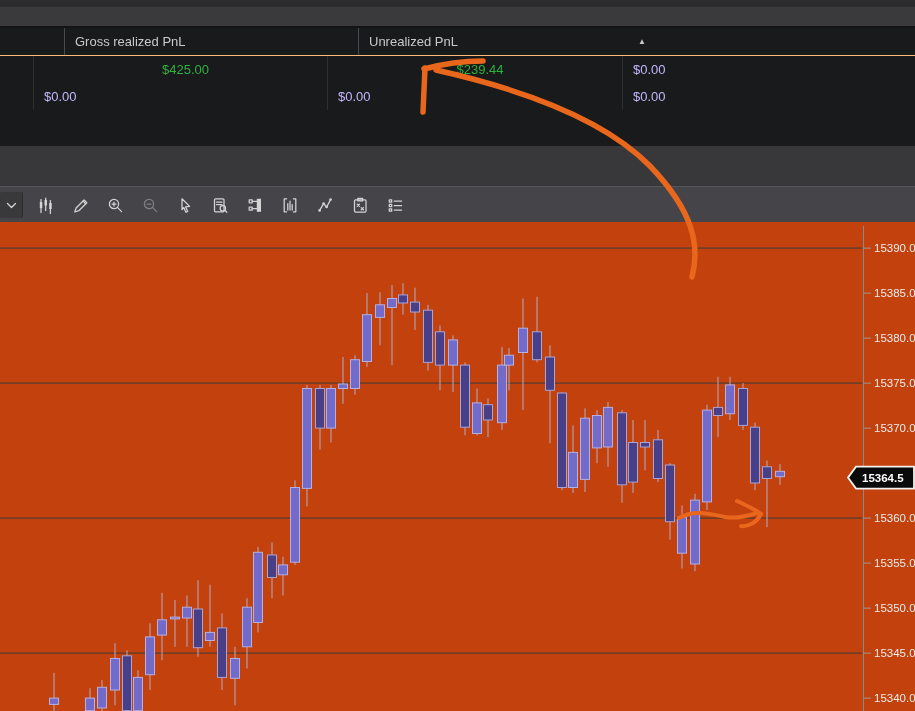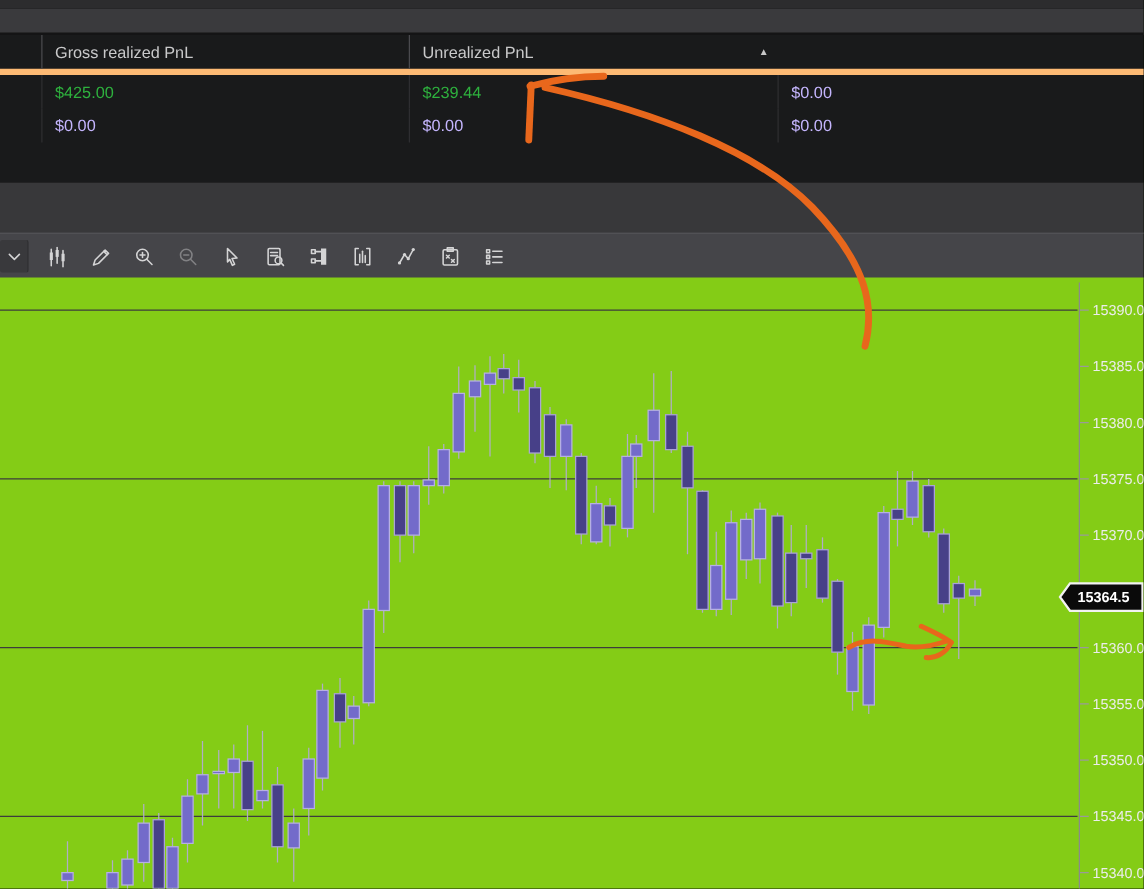--- a/index.html
+++ b/index.html
@@ -4,37 +4,37 @@
 <style>
   html,body{margin:0;padding:0;background:#000;}
   body{width:915px;height:711px;overflow:hidden;position:relative;
        font-family:"Liberation Sans",sans-serif;-webkit-font-smoothing:antialiased;}
   
   .topbar-outer{position:absolute;left:0;top:0;width:915px;height:7px;background:#2c2c2e;}
   .topbar-inner{position:absolute;left:0;top:7px;width:915px;height:19px;background:#3a3a3d;border-bottom:2px solid #141415;}
   
   .pnl-section{position:absolute;left:0;top:28px;width:915px;height:118px;background:#191a1b;}
   .trow{display:grid;grid-template-columns:33px 294px 295px 293px;height:27px;line-height:27px;}
-  .trow.header{border-bottom:5px solid #fdba74;}
+  .trow.header{border-bottom:1px solid #fdba74;padding-left:31px;}
   .tcell{padding-left:10px;font-size:13px;color:#cbcbcc;white-space:nowrap;overflow:hidden;position:relative;}
   .trow.header .tcell{border-left:1px solid #4a4a4e;color:#c9c9ca;}
   .trow.body .tcell{border-left:1px solid #2e2e31;}
   .tcell.gutter{border-left:none !important;padding:0;}
-  .val-pos{color:#2eb13e;}
+  .val-pos{color:#2eb13e;text-align:center;}
   .val-zero{color:#c4b5fd;}
   .sort-caret{position:absolute;right:7px;top:0;font-size:8px;color:#c8c8c8;}
   
   .midband{position:absolute;left:0;top:146px;width:915px;height:40px;background:#38383a;}
   .toolbar{position:absolute;left:0;top:186px;width:915px;height:36px;background:#454549;border-top:1px solid #555559;border-bottom:1px solid #101010;display:flex;align-items:center;}
   .tool-btn{width:26px;height:26px;margin:0 4.5px;display:flex;align-items:center;justify-content:center;border-radius:2px;}
   .tool-btn.first{margin-left:0;width:22px;background:#39393c;border-right:1px solid #2c2c2e;}
   .tool-btn.disabled{opacity:.42;}
   .tool-btn svg{display:block;}
   
-  .chart-pane{position:absolute;left:0;top:222px;width:915px;height:489px;background:#84cc16;}
+  .chart-pane{position:absolute;left:0;top:222px;width:915px;height:489px;background:#c2410c;}
   .chart-pane svg{display:block;}
   .annot{position:absolute;left:0;top:0;width:915px;height:711px;pointer-events:none;z-index:50;}
   text{font-family:"Liberation Sans",sans-serif;}
 </style>
 </head>
 <body>
 
 <div class="topbar-outer"></div>
 <div class="topbar-inner"></div>
 

